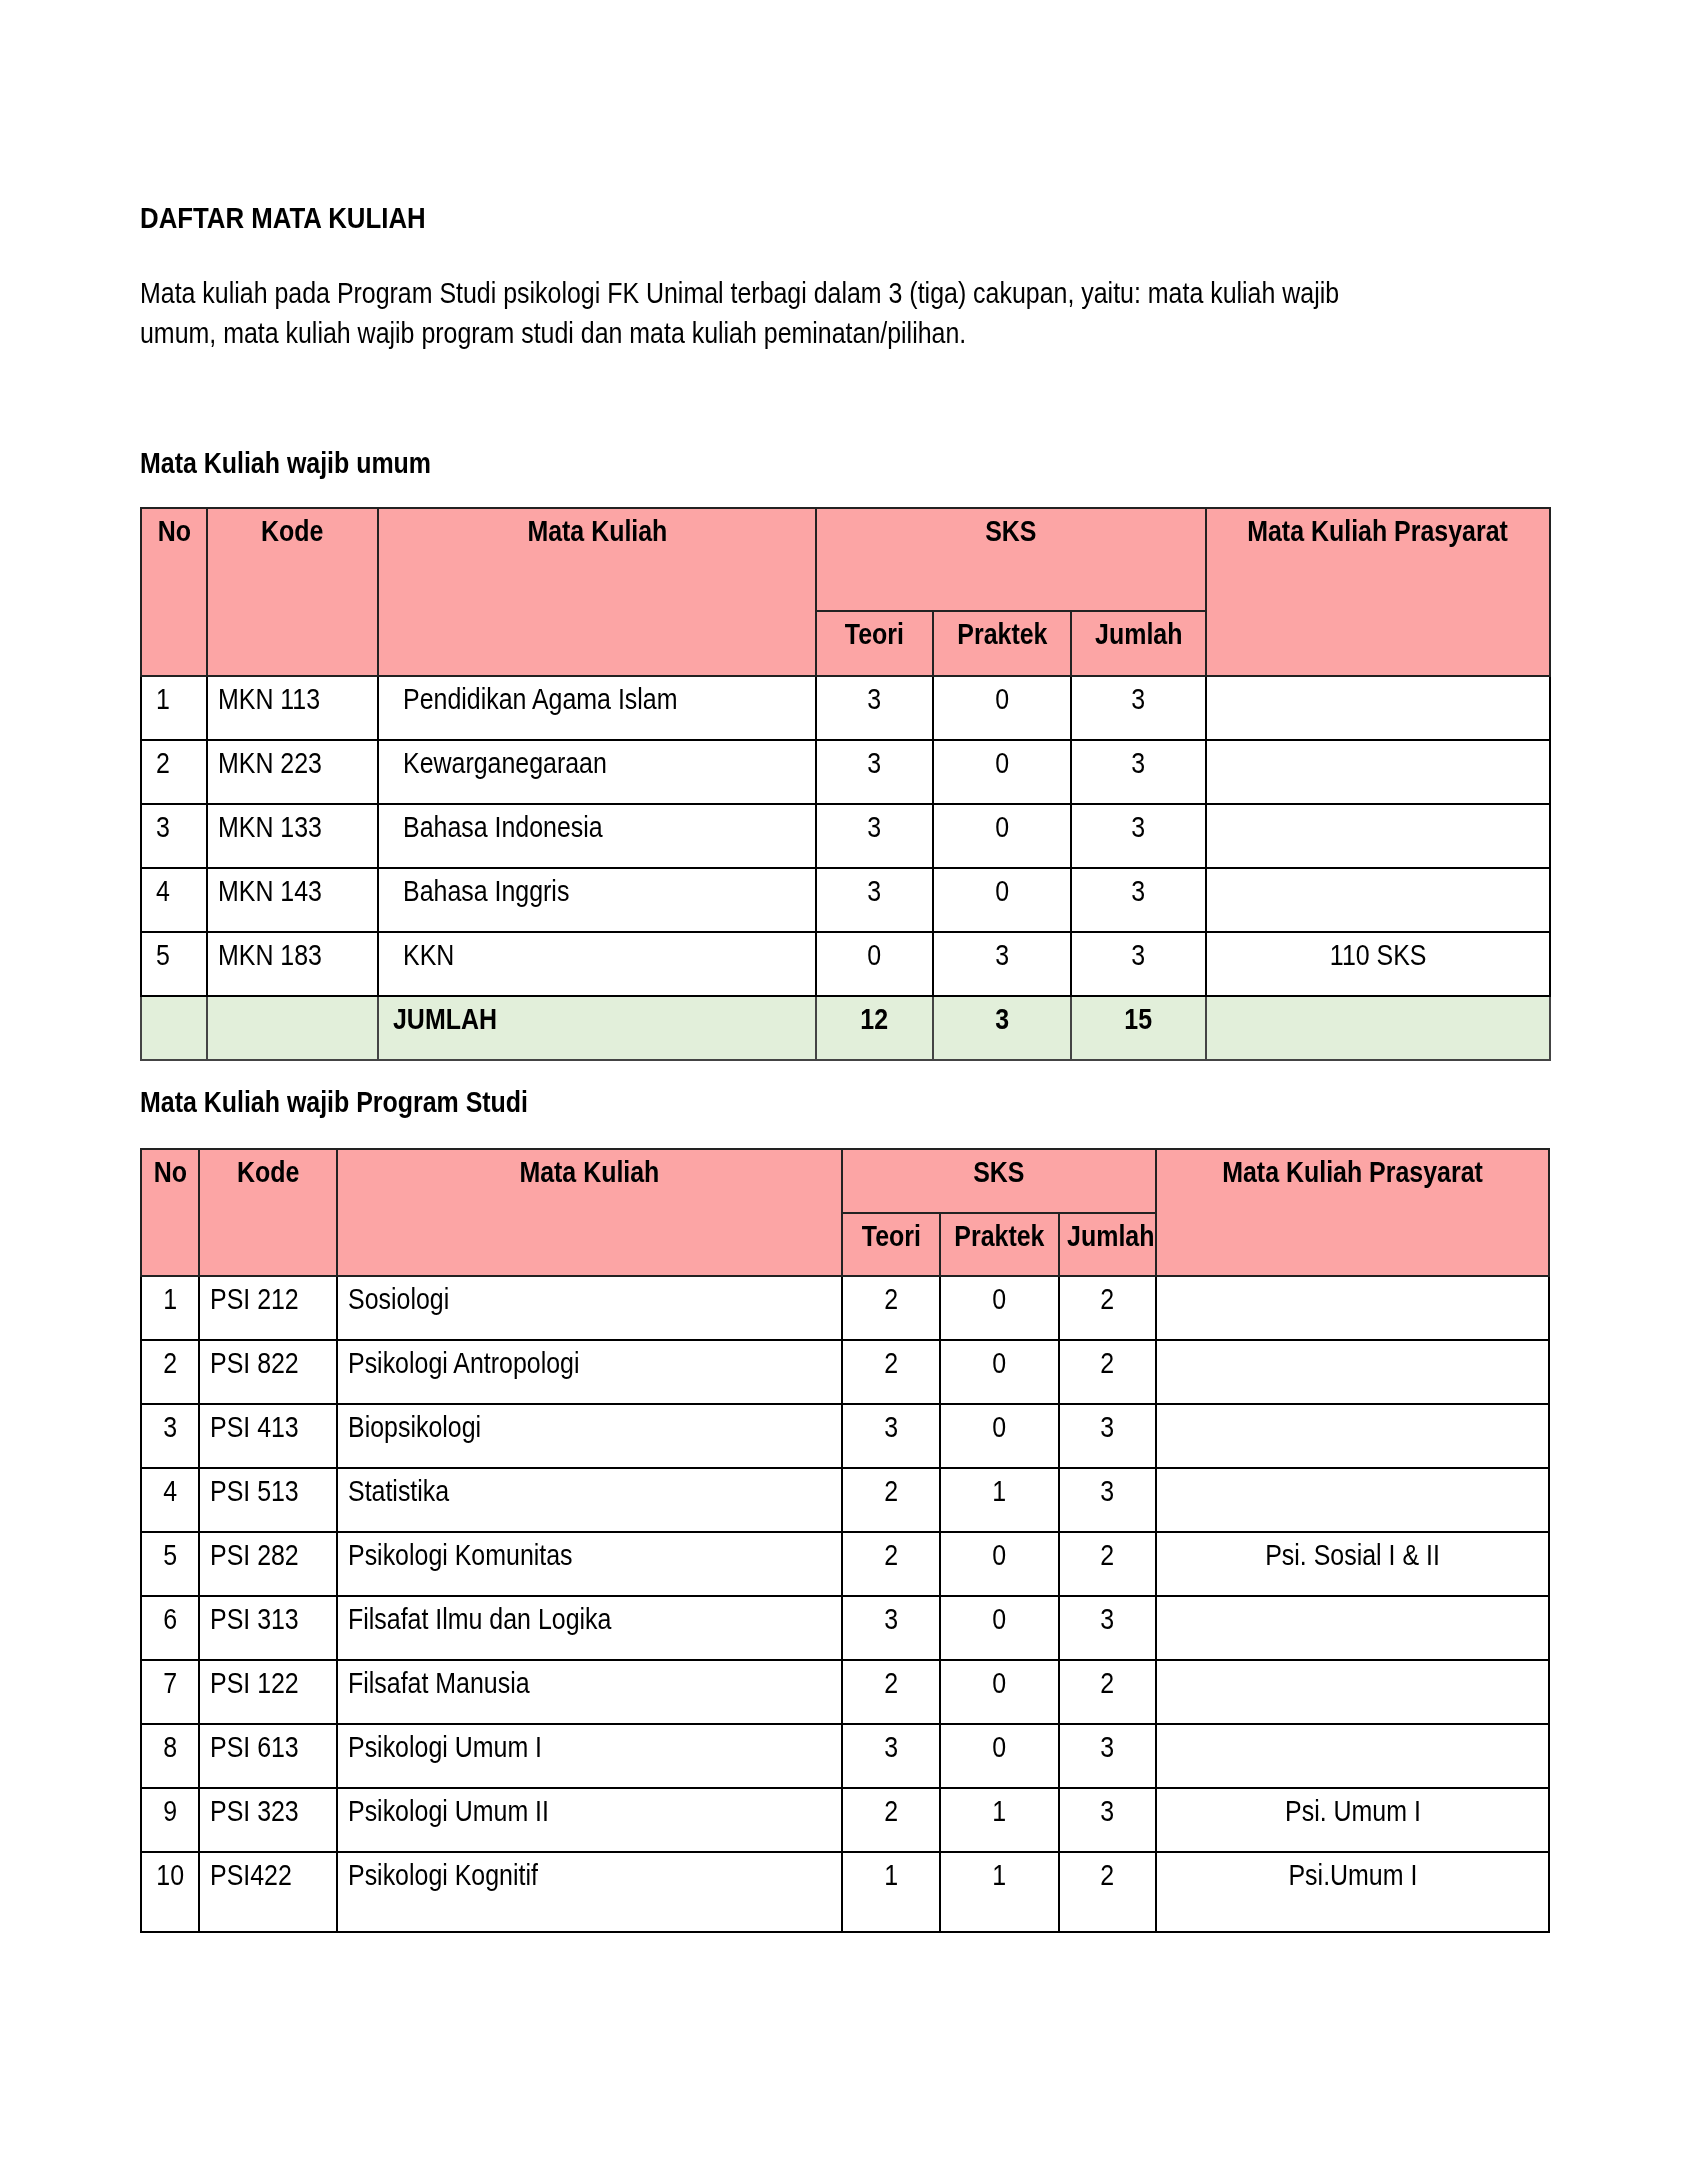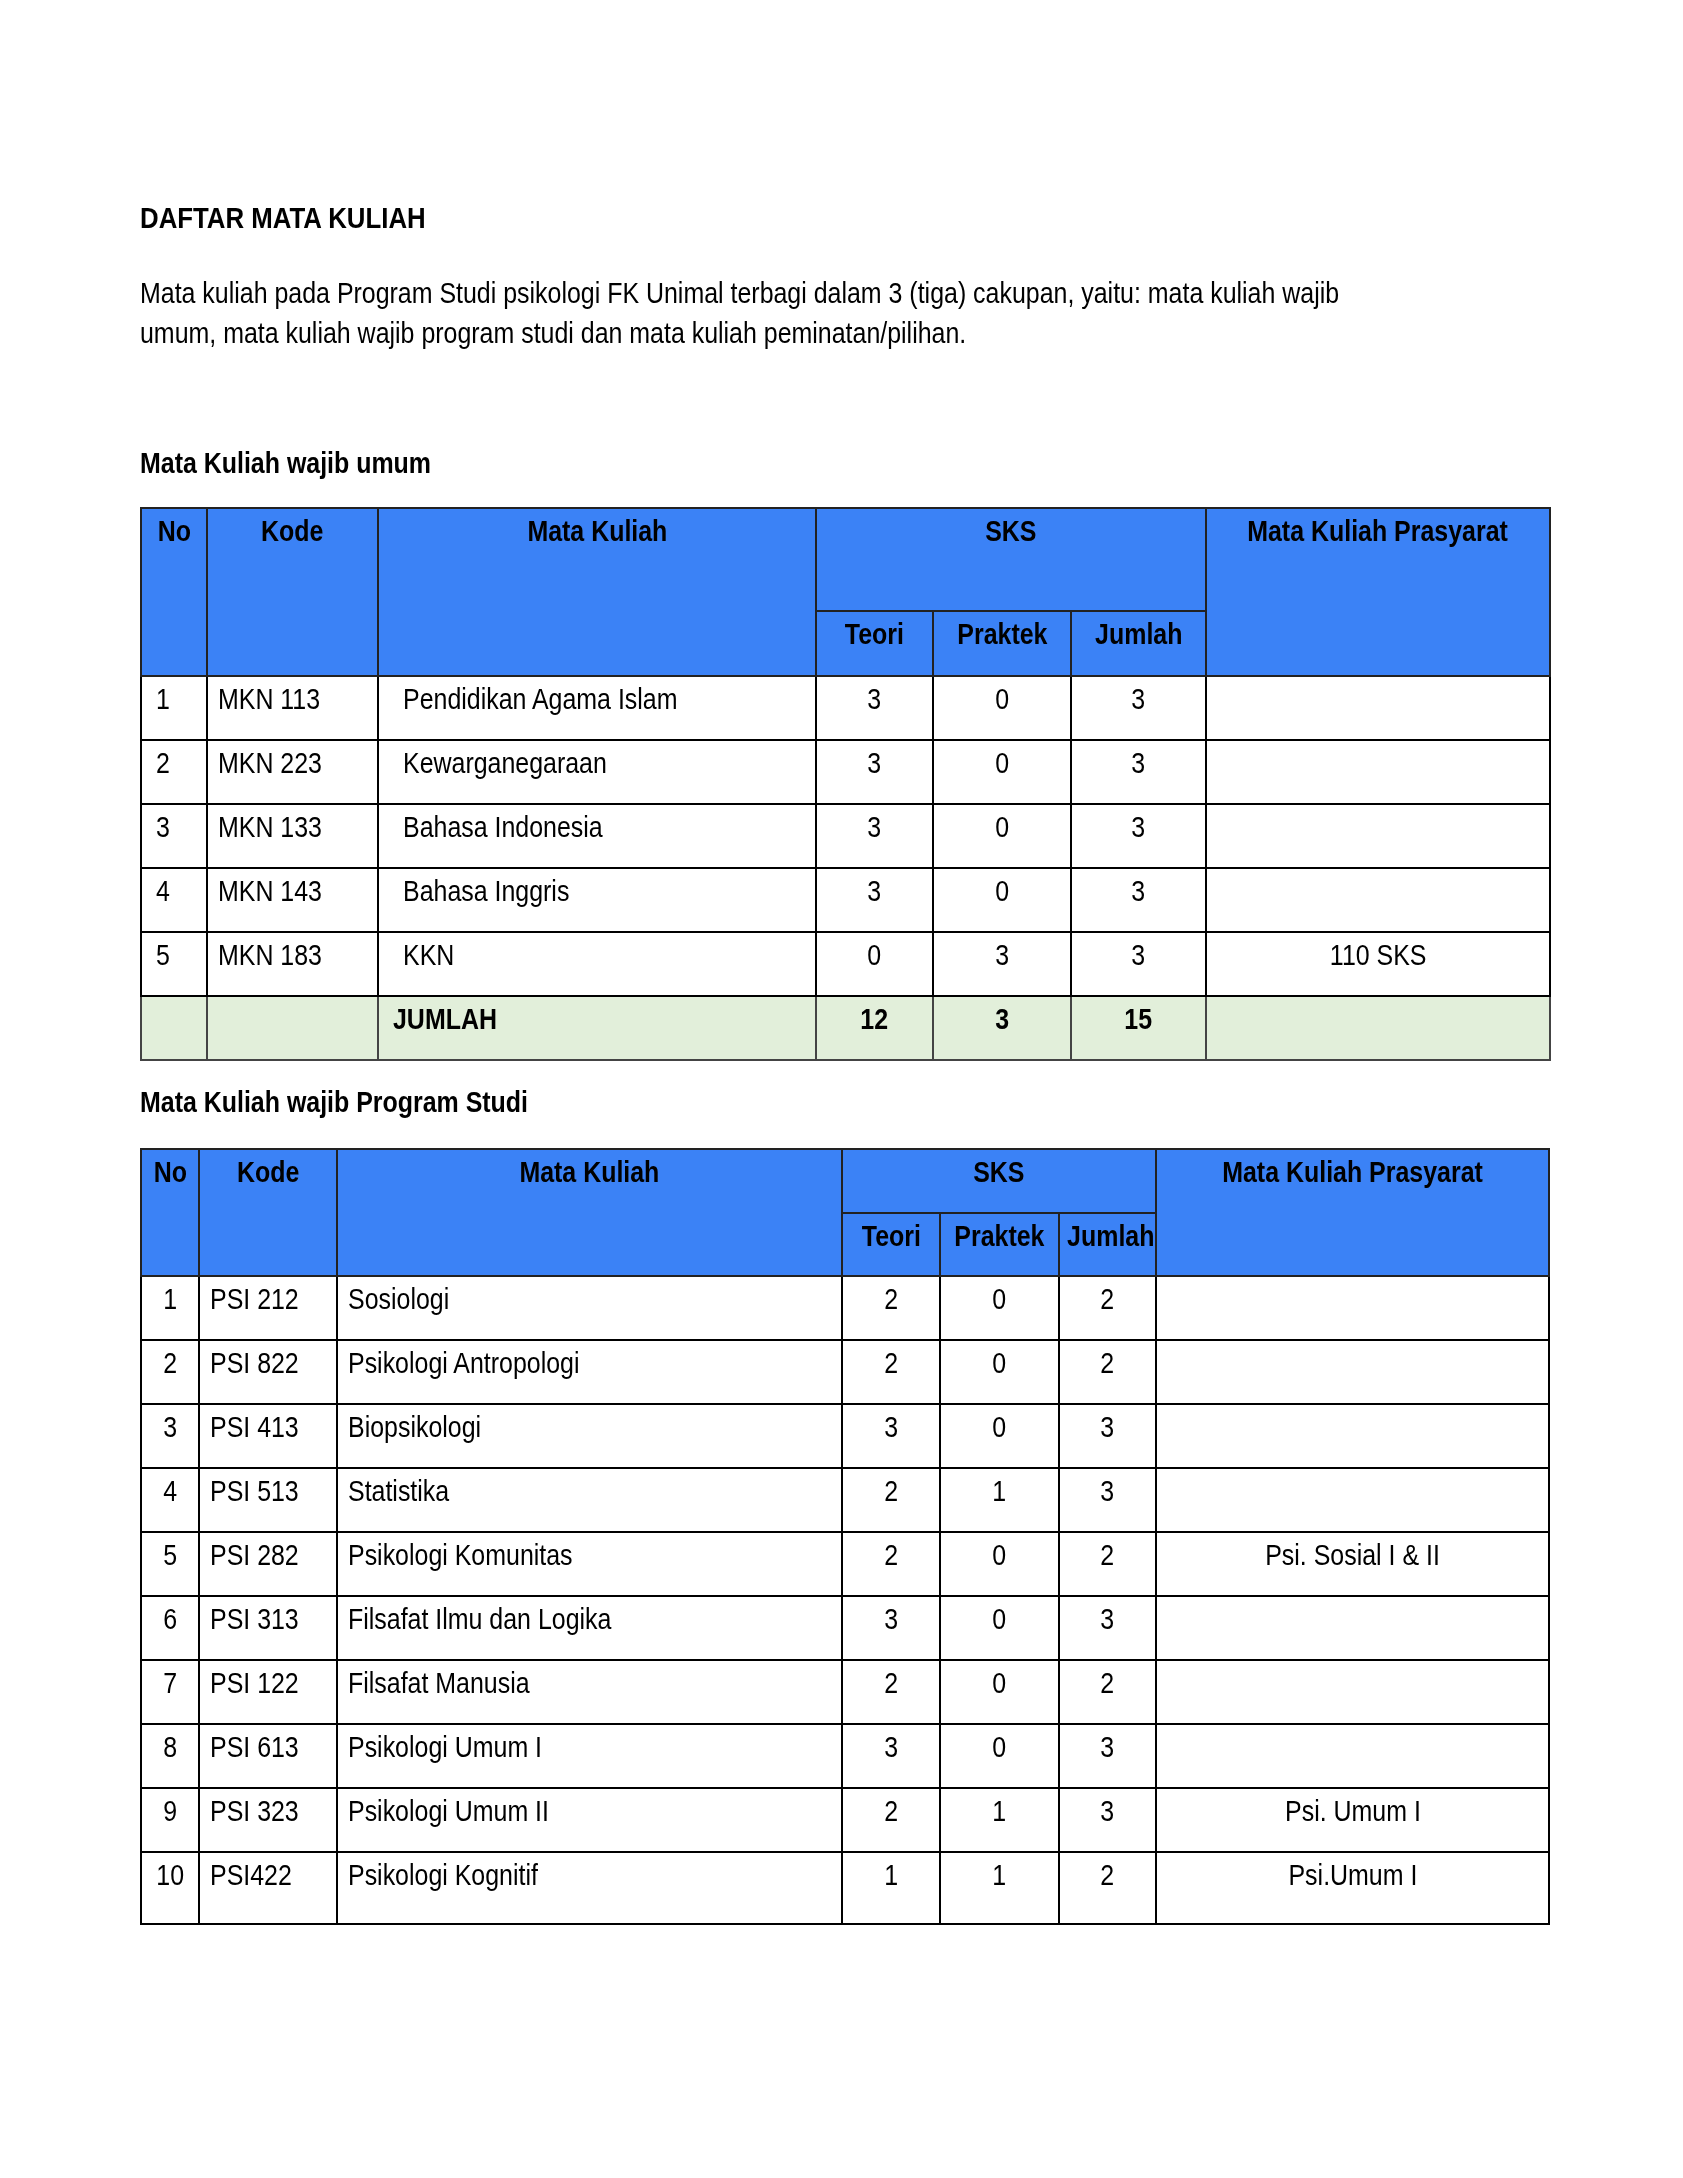--- a/index.html
+++ b/index.html
@@ -4,21 +4,21 @@
 <style>
   html,body{margin:0;padding:0;background:#ffffff;}
   body{width:1683px;height:2178px;position:relative;overflow:hidden;font-family:"Liberation Sans",sans-serif;color:#000;}
   .abs{position:absolute;}
   .title{left:140px;top:201px;font-size:30px;font-weight:bold;white-space:nowrap;transform:scaleX(0.86);transform-origin:left top;}
   .para{left:140px;top:273px;width:1733px;font-size:29px;line-height:40px;transform:scaleX(0.86);transform-origin:left top;}
   .para p{margin:0;white-space:nowrap;}
   .section{left:140px;font-size:29px;font-weight:bold;white-space:nowrap;transform:scaleX(0.86);transform-origin:left top;}
   table{position:absolute;border-collapse:collapse;table-layout:fixed;}
   td,th{border:2px solid #000;padding:0;vertical-align:top;font-size:29px;font-weight:normal;white-space:nowrap;overflow:hidden;}
-  th{background:#3b82f6;font-weight:bold;text-align:center;border-color:#222;margin-top:22px;}
+  th{background:#fca5a5;font-weight:bold;text-align:center;border-color:#222;margin-top:22px;}
   thead tr th.sub{border-top:1.5px solid #333;}
   .cell{display:inline-block;transform:scaleX(0.86);padding-top:6px;}
   .left .cell{transform-origin:left top;}
   .center .cell{transform-origin:center top;}
   td.left,th.left{text-align:left;}
   td.center,th.center{text-align:center;}
   td.left{padding-left:10px;}
   td.no{padding-left:14px;}
   tr.total td{background:#e2efda;font-weight:bold;border-color:#444;}
   tr.total td.c-mk{padding-left:14px;}
@@ -219,21 +219,21 @@
     </tr>
     <tr style="height:64px;">
       <td class="center"><span class="cell">9</span></td>
       <td class="left"><span class="cell">PSI 323</span></td>
       <td class="left"><span class="cell">Psikologi Umum II</span></td>
       <td class="center"><span class="cell">2</span></td>
       <td class="center"><span class="cell">1</span></td>
       <td class="center"><span class="cell">3</span></td>
       <td class="center"><span class="cell">Psi. Umum I</span></td>
     </tr>
-    <tr style="height:72px;margin-left:8px;">
+    <tr style="height:80px;margin-left:8px;">
       <td class="center"><span class="cell">10</span></td>
       <td class="left"><span class="cell">PSI422</span></td>
       <td class="left"><span class="cell">Psikologi Kognitif</span></td>
       <td class="center"><span class="cell">1</span></td>
       <td class="center"><span class="cell">1</span></td>
       <td class="center"><span class="cell">2</span></td>
       <td class="center"><span class="cell">Psi.Umum I</span></td>
     </tr>
   </tbody>
 </table>

